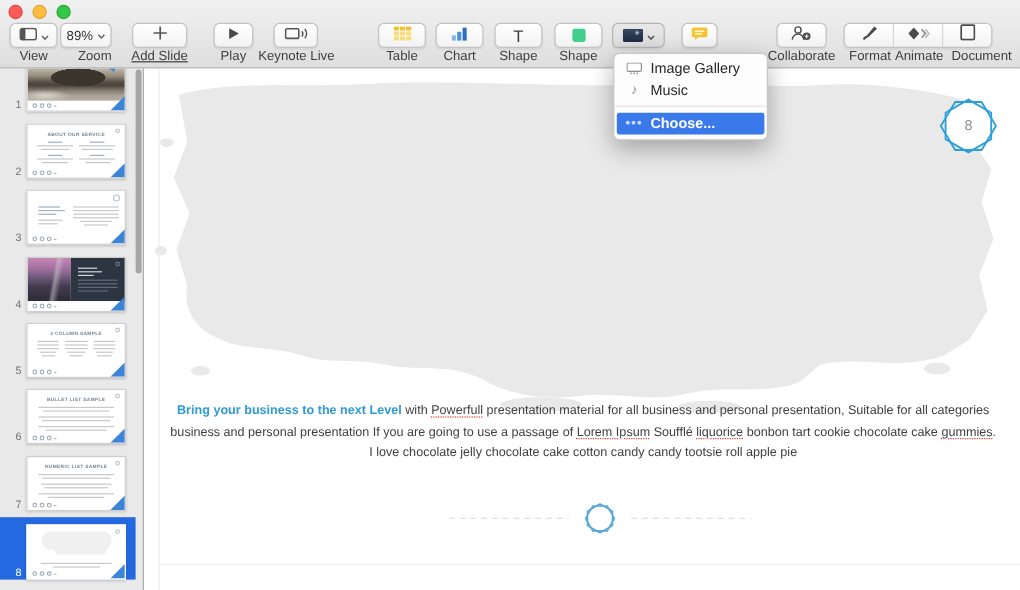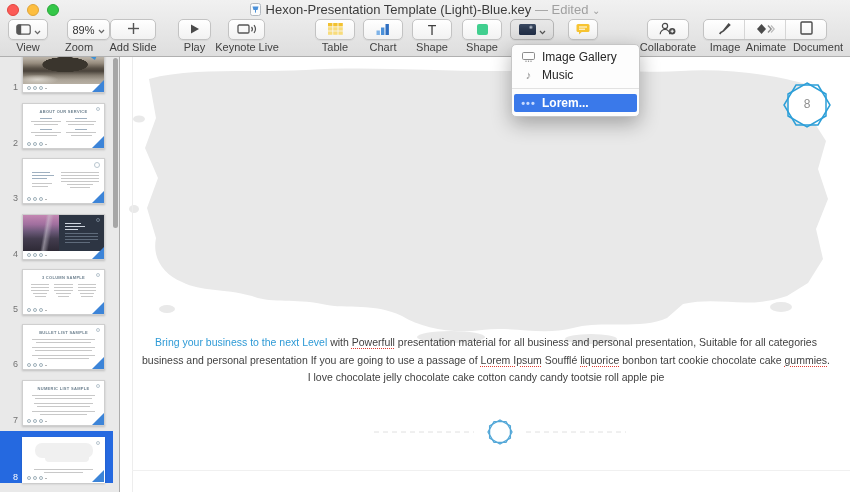--- a/index.html
+++ b/index.html
@@ -100,76 +100,65 @@
   #brush { position:absolute; left:0; top:0; z-index:0; }
   .slide-edge-v { position:absolute; left:11px; top:0; width:1px; height:435px; background:#ededed; }
   .slide-edge-h { position:absolute; left:11px; top:413px; right:0; height:1px; background:#f0f0f0; }
 
   #badge { position:absolute; left:657px; top:20px; width:58px; height:56px; z-index:2; }
   #badge .num { position:absolute; left:0; top:20px; width:58px; text-align:center;
     font-size:12px; color:#8e8e8e; }
 
   #bodytext { position:absolute; left:20px; top:277px; width:690px; z-index:2;
     font-size:10.5px; line-height:17.5px; color:#3f3f3f; text-align:center; }
-  .lead { color:#2e9ad6; }
+  .lead { color:#2e9ad6;font-weight:bold; }
   .sq { text-decoration:underline; text-decoration-style:dotted; text-decoration-color:#e0392f;
     text-decoration-thickness:1px; text-underline-offset:2px; }
 
   #ornament { position:absolute; left:253px; top:355px; width:252px; height:40px; z-index:2; }
 
   #copyright { position:absolute; left:25px; top:404px; z-index:2;
     font-size:9px; color:#4c4c4c; }
   #copyright .brand { color:#2e9ad6; }
 </style>
 </head>
 <body>
 
 <div id="header">
   <div class="tl" id="tl-close"></div>
   <div class="tl" id="tl-min"></div>
   <div class="tl" id="tl-zoomb"></div>
 
-  <div id="titlewrap">
-    <span class="doc-ic">
-      <svg width="11" height="13" viewBox="0 0 11 13">
-          <rect x="0.5" y="0.5" width="10" height="12" rx="2" fill="#fafbfc" stroke="#b3b9c0"></rect>
-          <path d="M2.5 3.5 h6 l-1 3.4 h-4 Z" fill="#4a90d9"></path>
-          <rect x="5" y="7" width="1" height="2.6" fill="#4a90d9"></rect>
-        </svg>
-    </span><span>Hexon-Presentation Template (Light)-Blue.key</span>
-    <span class="edited">— Edited</span>
-    <span class="tchev"> ⌄</span>
-  </div>
 
   <div class="tbtn" style="left:8px; width:40px;">
     <span><svg width="15" height="11" viewBox="0 0 15 11">
           <rect x="0.8" y="0.8" width="13.4" height="9.4" rx="2" fill="none" stroke="#555" stroke-width="1.2"></rect>
           <path d="M1 2.5 a2 2 0 0 1 2-2 h2.2 v10 H3 a2 2 0 0 1-2-2 Z" fill="#555"></path>
         </svg></span>
     <span><svg width="7" height="5">
           <polyline points="1,1 3.5,3.6 6,1" stroke="#666" stroke-width="1.3" fill="none"></polyline>
         </svg></span>
   </div>
   <div class="tlabel" style="left:0; width:56px;">View</div>
 
-  <div class="tbtn" style="left:67px; width:43px; font-size:11px; color:#333;">
+  <div class="tbtn" style="left:50px; width:43px; font-size:11px; color:#333;">
     <span>89%</span>
     <span><svg width="7" height="5">
           <polyline points="1,1 3.5,3.6 6,1" stroke="#666" stroke-width="1.3" fill="none"></polyline>
         </svg></span>
   </div>
   <div class="tlabel" style="left:50px; width:58px;">Zoom</div>
 
   <div class="tbtn" style="left:110px; width:46px;">
     <span><svg width="13" height="13">
           <line x1="6.5" y1="1" x2="6.5" y2="12" stroke="#555" stroke-width="1.4"></line>
           <line x1="1" y1="6.5" x2="12" y2="6.5" stroke="#555" stroke-width="1.4"></line>
         </svg></span>
   </div>
-  <div class="tlabel" style="left:102px; width:62px;">Add Slide</div>
+  <div class="tlabel" style="left:102px; width:62px;text-decoration:underline;">Add Slide</div>
 
   <div class="tbtn" style="left:178px; width:33px;">
     <span><svg width="11" height="12">
           <polygon points="2,1.5 10,6 2,10.5" fill="#4a4a4a"></polygon>
         </svg></span>
   </div>
   <div class="tlabel" style="left:168px; width:53px;">Play</div>
 
   <div class="tbtn" style="left:228px; width:37px;">
     <span><svg width="20" height="12" viewBox="0 0 20 12">
@@ -255,21 +244,21 @@
             <polyline points="12,2.5 15.2,6 12,9.5" fill="none" stroke="#8c8c8c" stroke-width="1.3"></polyline>
             <polyline points="15,2.5 18.2,6 15,9.5" fill="none" stroke="#bdbdbd" stroke-width="1.3"></polyline>
           </svg></span>
     </div>
     <div>
       <span><svg width="13" height="14">
             <rect x="1" y="1" width="11" height="12" rx="1" fill="none" stroke="#4a4a4a" stroke-width="1.4"></rect>
           </svg></span>
     </div>
   </div>
-  <div class="tlabel" style="left:697px; width:56px;">Image</div>
+  <div class="tlabel" style="left:697px; width:56px;">Format</div>
   <div class="tlabel" style="left:737px; width:58px;">Animate</div>
   <div class="tlabel" style="left:786px; width:64px;">Document</div>
 </div>
 
 <div id="media-menu">
   <div class="mitem">
     <span class="mic">
         <svg width="13" height="10">
           <rect x="0.5" y="0.5" width="12" height="7" rx="1.2" fill="none" stroke="#8c8c8c"></rect>
           <circle cx="4" cy="9.2" r="0.7" fill="#8c8c8c"></circle>
@@ -279,21 +268,21 @@
       </span>
     <span>Image Gallery</span>
   </div>
   <div class="mitem">
     <span class="mic">♪</span>
     <span>Music</span>
   </div>
   <div class="msep"></div>
   <div class="mitem hl">
     <span class="mic dots3">•••</span>
-    <span style="font-weight:bold;">Lorem...</span>
+    <span style="font-weight:bold;">Choose...</span>
   </div>
 </div>
 
 <div id="sidebar">
   <div id="sel-bg"></div>
 
   <div class="card" style="top:-10px;">
     <div class="t1-photo"></div>
     <div class="t1-arrow"></div>
     <div class="strip"></div>

